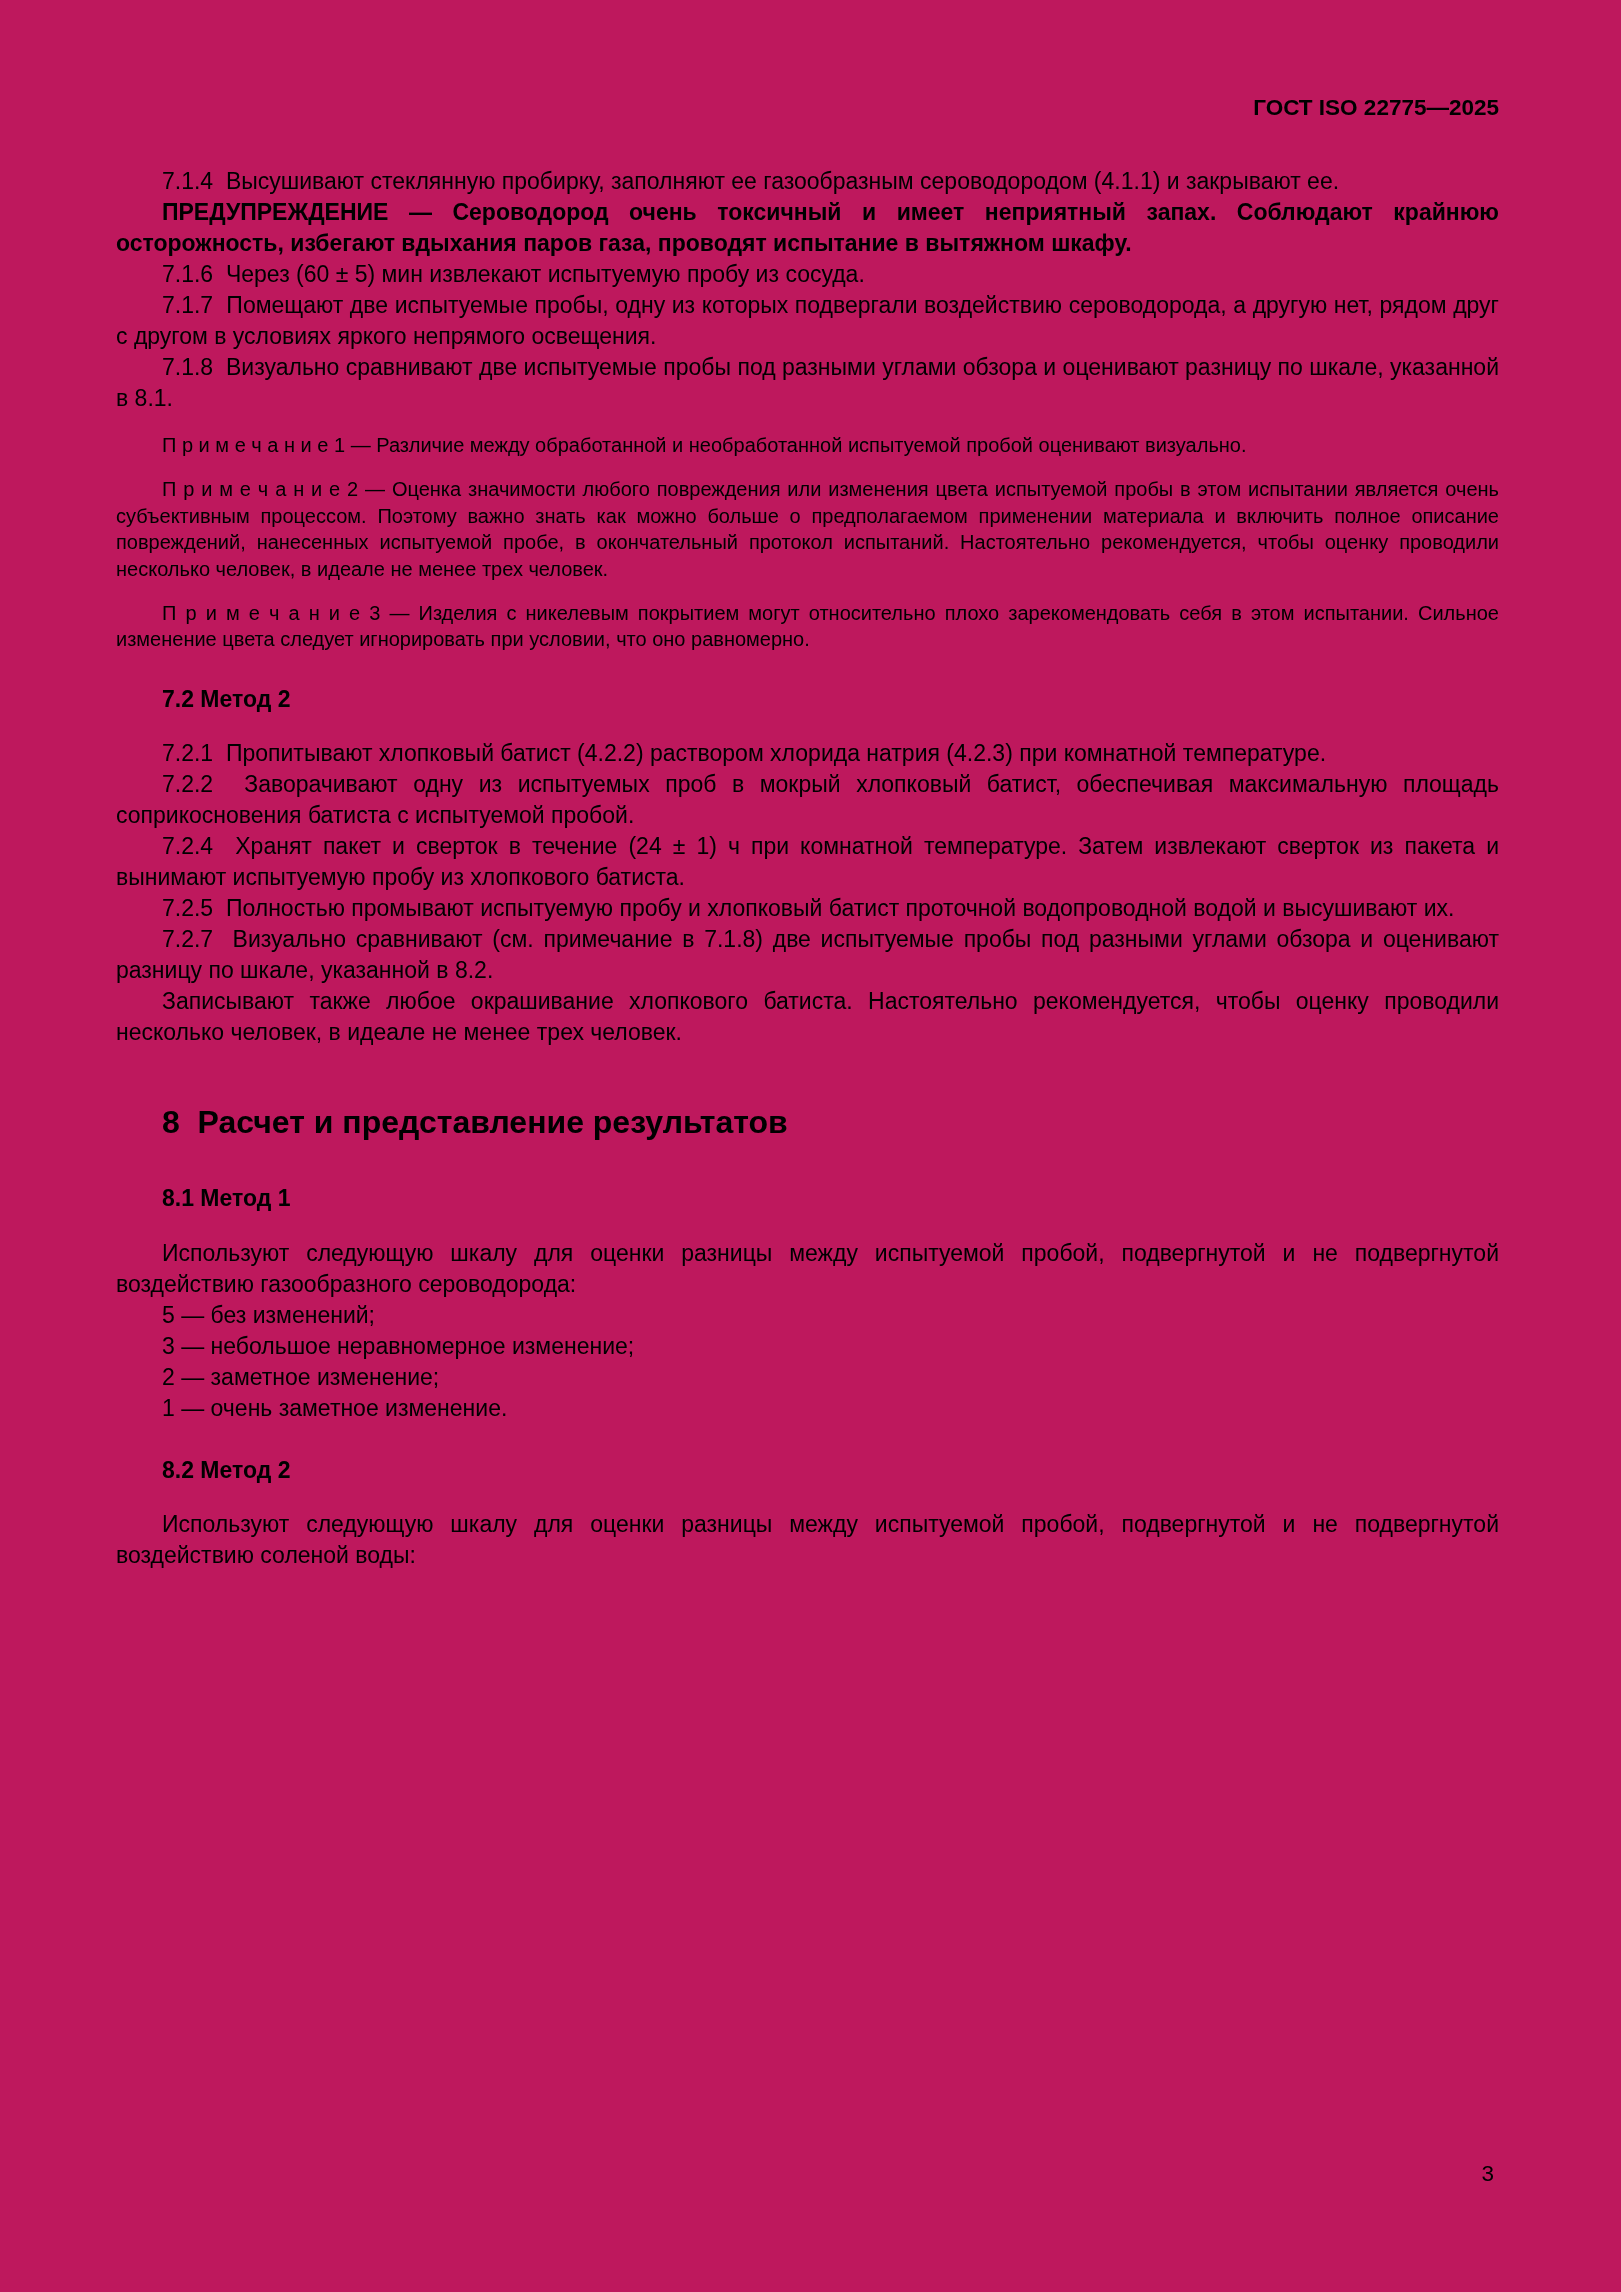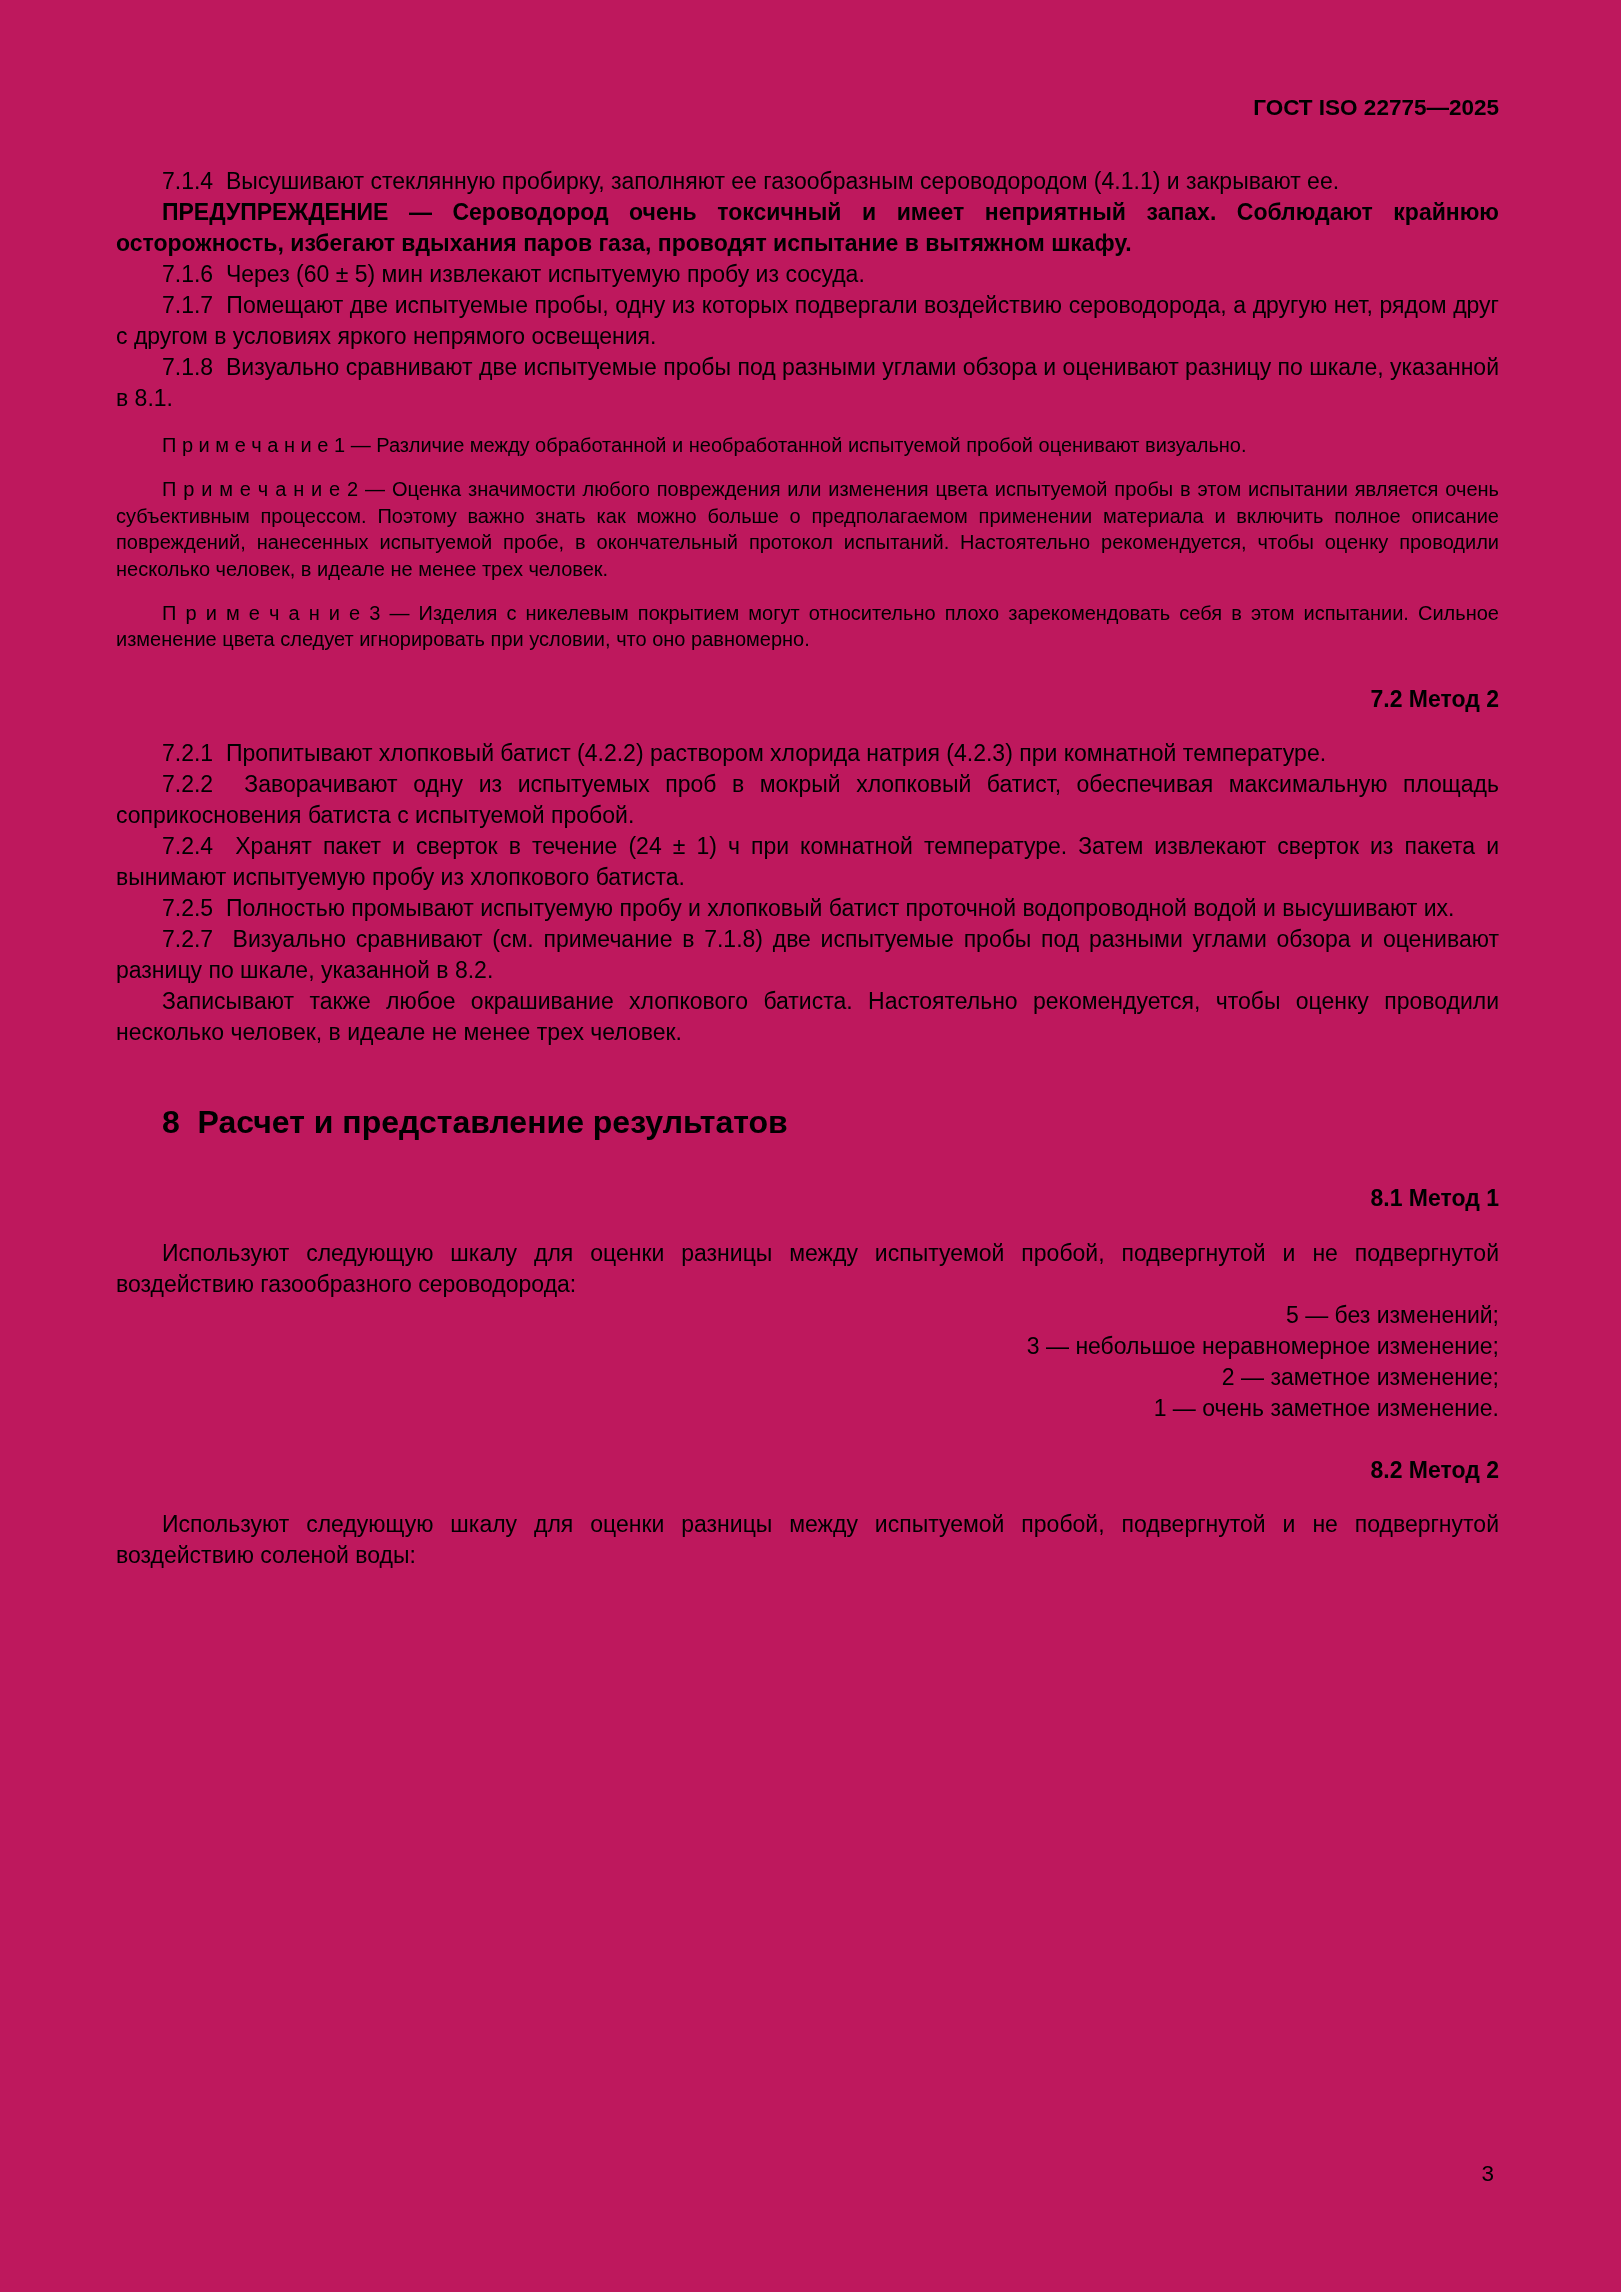--- a/index.html
+++ b/index.html
@@ -33,33 +33,33 @@
   .note {
     font-size: 20px;
     line-height: 26.5px;
     text-indent: 46px;
     margin: 17.6px 0;
   }
   .h-sub {
     font-weight: bold;
     font-size: 23px;
     text-indent: 46px;
-    text-align: right;
+    text-align: left;
     margin: 31px 0 23.5px;
   }
   .h-main {
     font-weight: bold;
     font-size: 32px;
     line-height: 35px;
     text-indent: 46px;
     text-align: left;
     margin: 57px 0 43px;
   }
   .scale-list { text-align: left; }
-  .scale-item { text-indent: 46px; text-align: right; }
+  .scale-item { text-indent: 46px; text-align: left; }
   .page-number {
     position: absolute;
     right: 127px;
     bottom: 106px;
     font-size: 22.5px;
   }
 </style>
 </head>
 <body>
 

